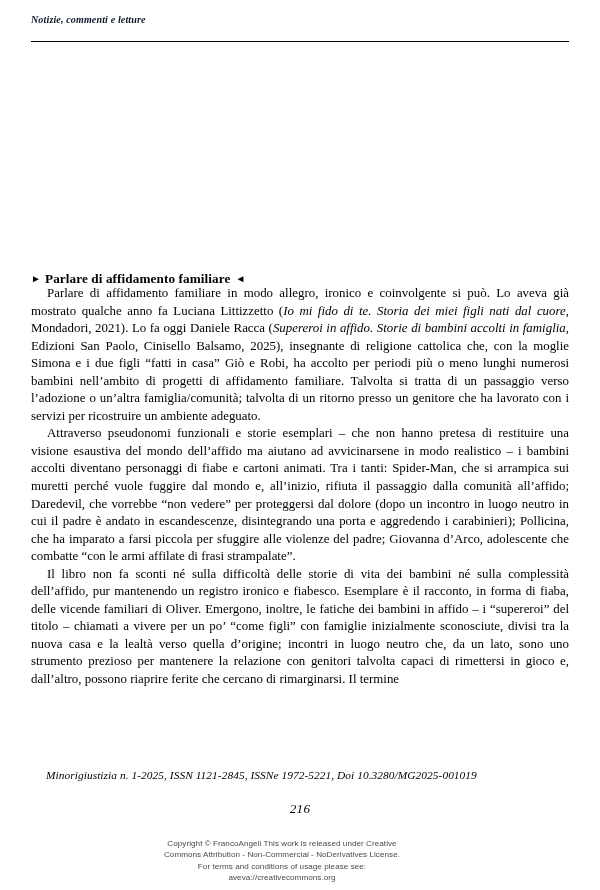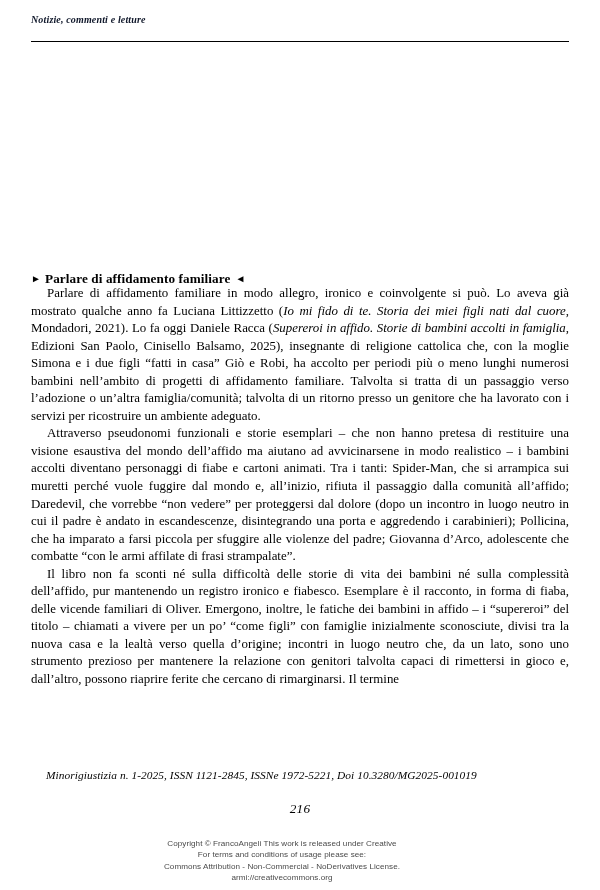--- a/index.html
+++ b/index.html
@@ -151,18 +151,18 @@
       <p><span>Attraverso pseudonomi funzionali e storie esemplari – che non hanno pretesa di restituire una visione esaustiva del mondo dell’affido ma aiutano ad avvicinarsene in modo realistico – i bambini accolti diventano personaggi di fiabe e cartoni animati. Tra i tanti: Spider-Man, che si arrampica sui muretti perché vuole fuggire dal mondo e, all’inizio, rifiuta il passaggio dalla comunità all’affido; Daredevil, che vorrebbe “non vedere” per proteggersi dal dolore (dopo un incontro in luogo neutro in cui il padre è andato in escandescenze, disintegrando una porta e aggredendo i carabinieri); Pollicina, che ha imparato a farsi piccola per sfuggire alle violenze del padre; Giovanna d’Arco, adolescente che combatte “con le armi affilate di frasi strampalate”.</span></p>
       <p><span>Il libro non fa sconti né sulla difficoltà delle storie di vita dei bambini né sulla complessità dell’affido, pur mantenendo un registro ironico e fiabesco. Esemplare è il racconto, in forma di fiaba, delle vicende familiari di Oliver. Emergono, inoltre, le fatiche dei bambini in affido – i “supereroi” del titolo – chiamati a vivere per un po’ “come figli” con famiglie inizialmente sconosciute, divisi tra la nuova casa e la lealtà verso quella d’origine; incontri in luogo neutro che, da un lato, sono uno strumento prezioso per mantenere la relazione con genitori talvolta capaci di rimettersi in gioco e, dall’altro, possono riaprire ferite che cercano di rimarginarsi. Il termine</span></p>
     </div>
 
   <div class="citation">Minorigiustizia n. 1-2025, ISSN 1121-2845, ISSNe 1972-5221, Doi 10.3280/MG2025-001019</div>
 
   <div class="folio">216</div>
 
   <div class="copyright">
     <div>Copyright © FrancoAngeli This work is released under Creative</div>
+    <div>Commons Attribution - Non-Commercial - NoDerivatives License.</div>
     <div>For terms and conditions of usage please see:</div>
-    <div>Commons Attribution - Non-Commercial - NoDerivatives License.</div>
-    <div>armi://creativecommons.org</div>
+    <div>aveva://creativecommons.org</div>
   </div>
 
 </div>
 
 </body></html>

